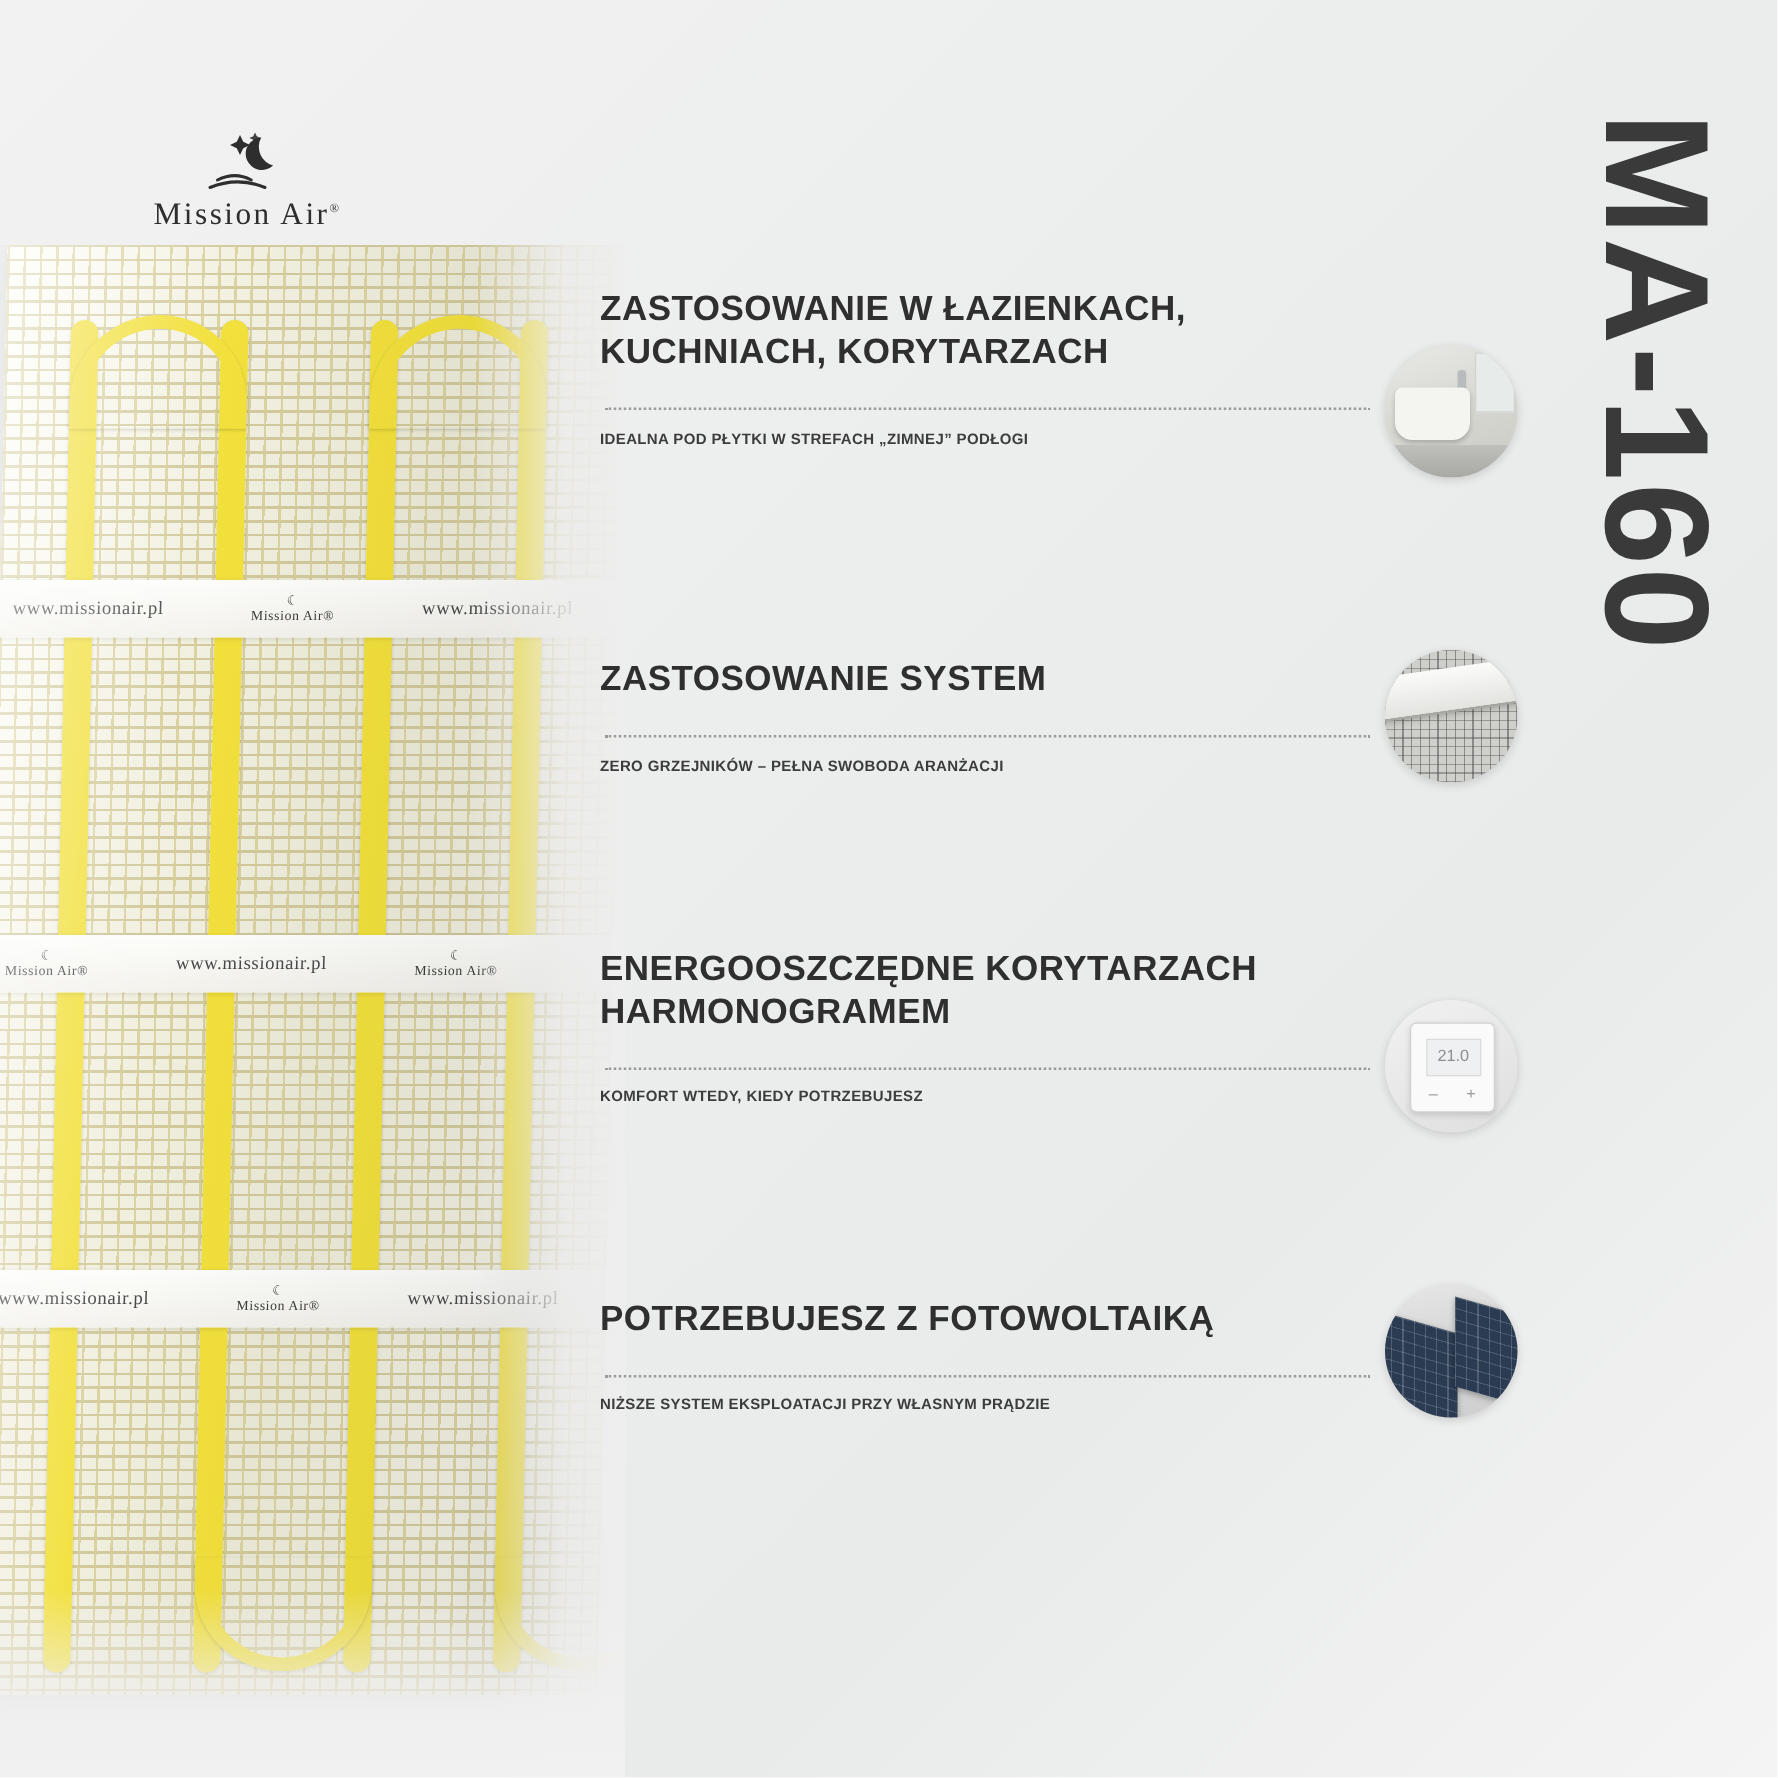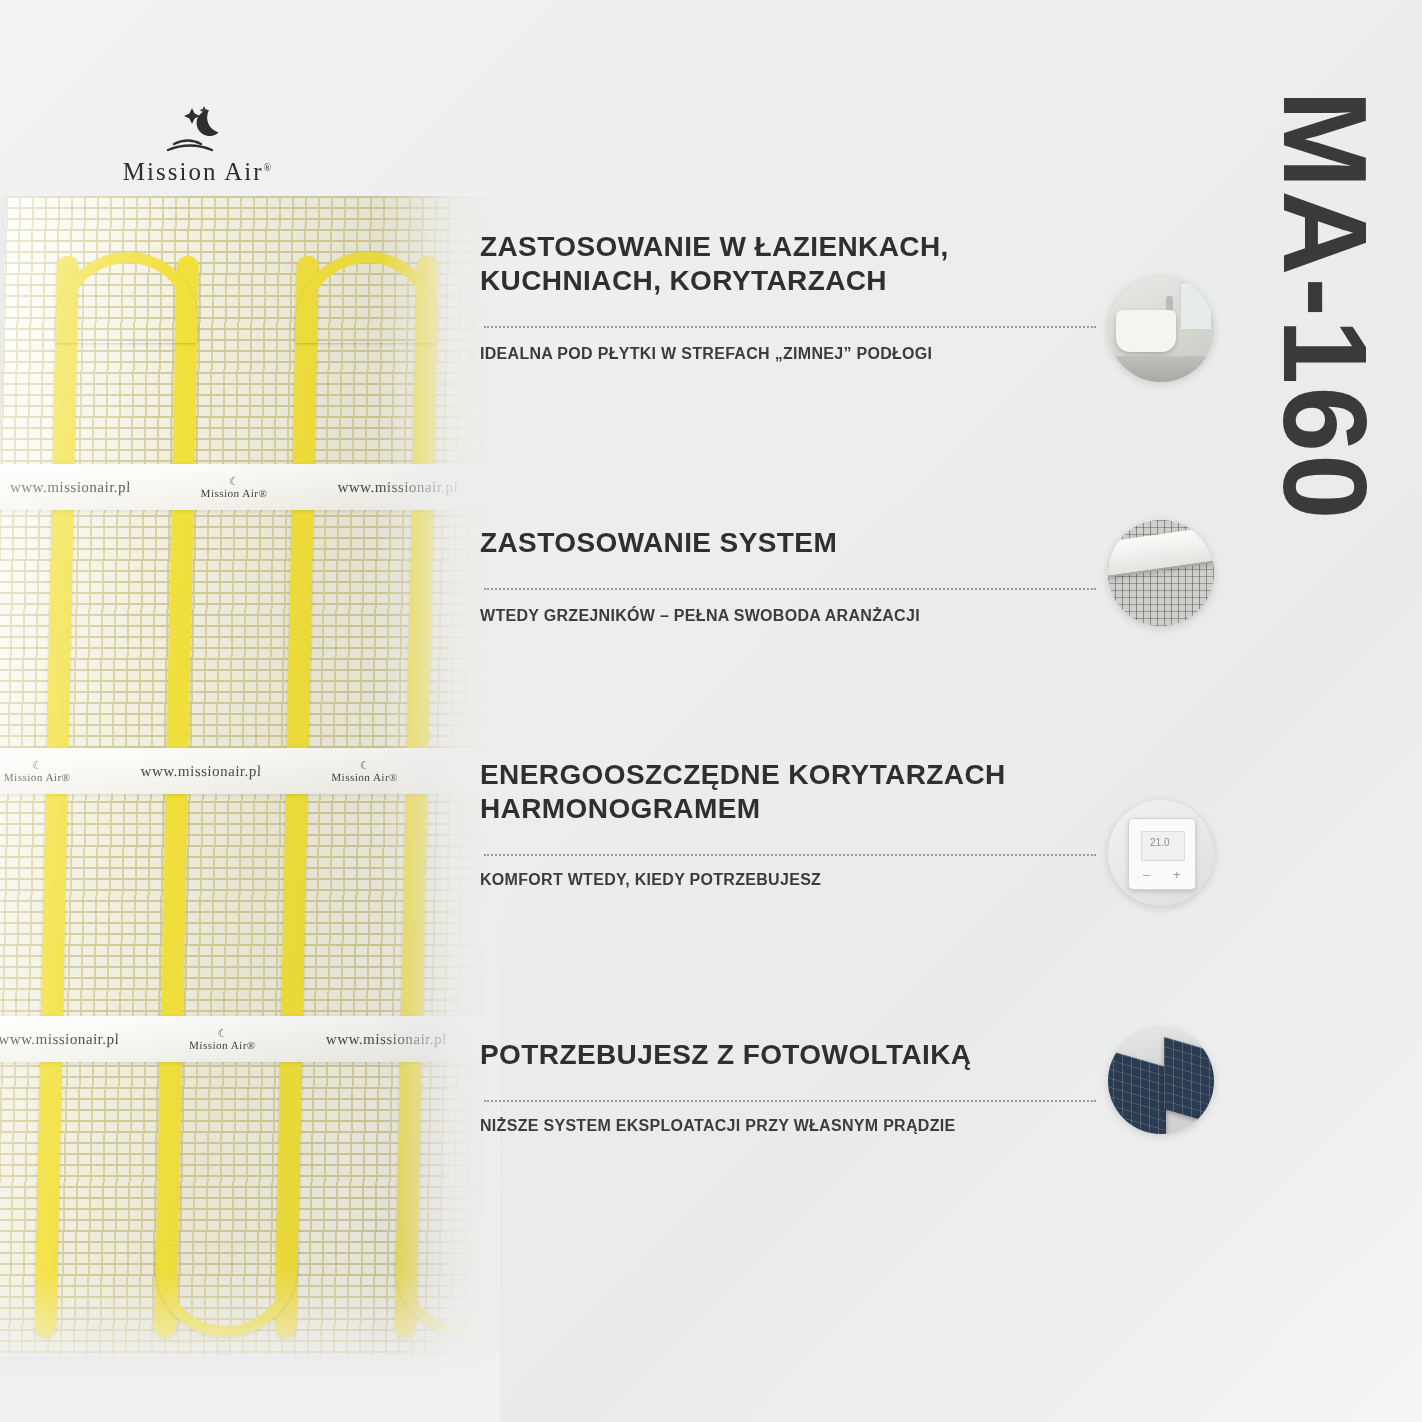--- a/index.html
+++ b/index.html
@@ -174,21 +174,21 @@
     text-align: left;
   }
   .f-title {
     font-size: 28px;
     font-weight: bold;
     color: #2f2f2f;
     letter-spacing: 0.4px;
     line-height: 1.22;
   }
   .f-sub {
-    font-size: 16px;
+    font-size: 12px;
     font-weight: bold;
     color: #3c3c3c;
     letter-spacing: 0.3px;
     line-height: 1.3;
   }
   .dotline {
     position: absolute;
     left: 4px;
     width: 612px;
     height: 0;
@@ -215,21 +215,21 @@
   
   .t-tile { position:relative; width:100%; height:100%; background:#cfcfcb; }
   .t-tile .mesh2 { position:absolute; inset:0; background-image: repeating-linear-gradient(to right, rgba(70,70,70,.5) 0 1px, transparent 1px 7px), repeating-linear-gradient(to bottom, rgba(70,70,70,.4) 0 1px, transparent 1px 7px); }
   .t-tile .slab { position:absolute; left:-6px; top:14px; width:118px; height:34px; background:linear-gradient(180deg,#fbfbfa,#e3e3e0); transform: skewY(-8deg); box-shadow:0 3px 6px rgba(0,0,0,.25);}
   .t-tile .slab2 { position:absolute; left:-6px; top:40px; width:118px; height:10px; background:#cdcdc9; transform: skewY(-8deg);}
 
   
   .t-therm { position:relative; width:100%; height:100%; background:linear-gradient(150deg,#f2f2f2,#dedede); }
   .t-therm .body { position:absolute; left:20px; top:18px; width:66px; height:70px; background:#fafafa; border:1px solid #d2d2d2; border-radius:5px; box-shadow:0 2px 5px rgba(0,0,0,.15);}
   .t-therm .scr { position:absolute; left:12px; top:12px; width:42px; height:28px; background:#eef0f1; border:1px solid #dcdcdc;}
-  .t-therm .scr span{ position:absolute; left:8px; top:5px; font-size:10px; color:#8e8e8e; font-family:"Liberation Sans",sans-serif;}
+  .t-therm .scr span{ position:absolute; left:8px; top:5px; font-size:13px; color:#8e8e8e; font-family:"Liberation Sans",sans-serif;}
   .t-therm .btn1, .t-therm .btn2 { position:absolute; top:48px; font-size:13px; color:#9a9a9a;}
   .t-therm .btn1 { left:14px; } .t-therm .btn2 { left:44px; }
 
   
   .t-pv { position:relative; width:100%; height:100%; background:linear-gradient(170deg,#e7e7e7 0%, #d7d7d7 40%, #cfcfcf 100%); }
   .t-pv .panel { position:absolute; background:#2a3b52; background-image: repeating-linear-gradient(to right, rgba(255,255,255,.18) 0 1px, transparent 1px 9px), repeating-linear-gradient(to bottom, rgba(255,255,255,.14) 0 1px, transparent 1px 9px); box-shadow:0 2px 5px rgba(0,0,0,.3);}
   .t-pv .p1 { left:-4px; top:30px; width:62px; height:72px; transform: skewY(16deg); }
   .t-pv .p2 { left:56px; top:18px; width:62px; height:72px; transform: skewY(16deg); }
 </style>
 </head>
@@ -310,21 +310,21 @@
         </div>
       </div>
     </div>
 
     <div class="feature" style="top:296px;">
       <div class="texts" style="top:0px;">
         <div class="f-title">ZASTOSOWANIE SYSTEM</div>
       </div>
       <div class="dotline" style="top:62px;"></div>
       <div class="texts" style="top:80px;">
-        <div class="f-sub">WTEDY GRZEJNIKÓW – PEŁNA SWOBODA ARANŻACJI</div>
+        <div class="f-sub">ZERO GRZEJNIKÓW – PEŁNA SWOBODA ARANŻACJI</div>
       </div>
       <div class="thumb" style="top:-6px;">
         <div class="t-tile">
           <div class="mesh2"></div>
           <div class="slab2"></div>
           <div class="slab"></div>
         </div>
       </div>
     </div>
 

